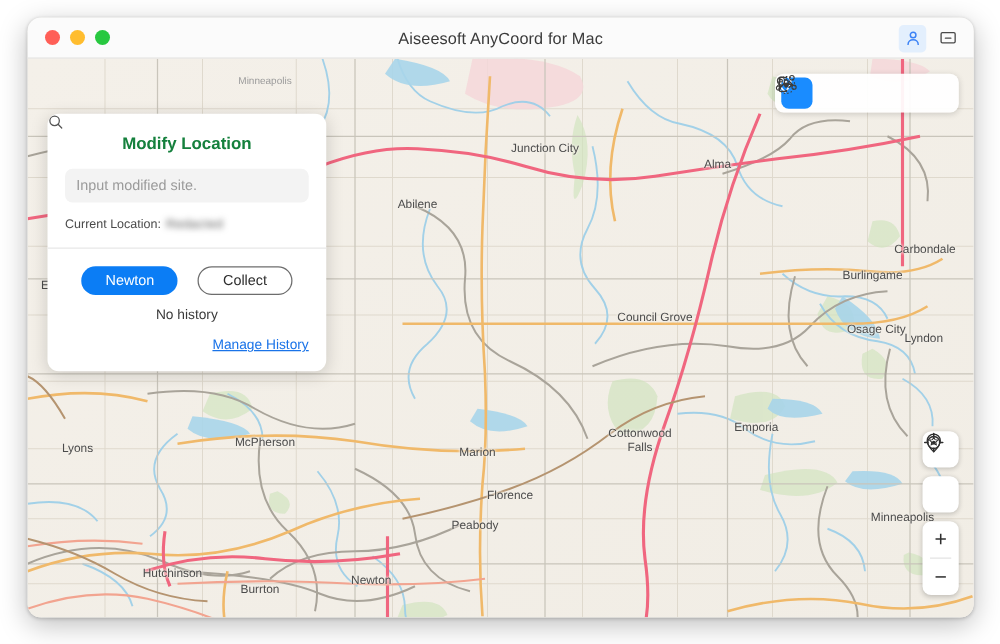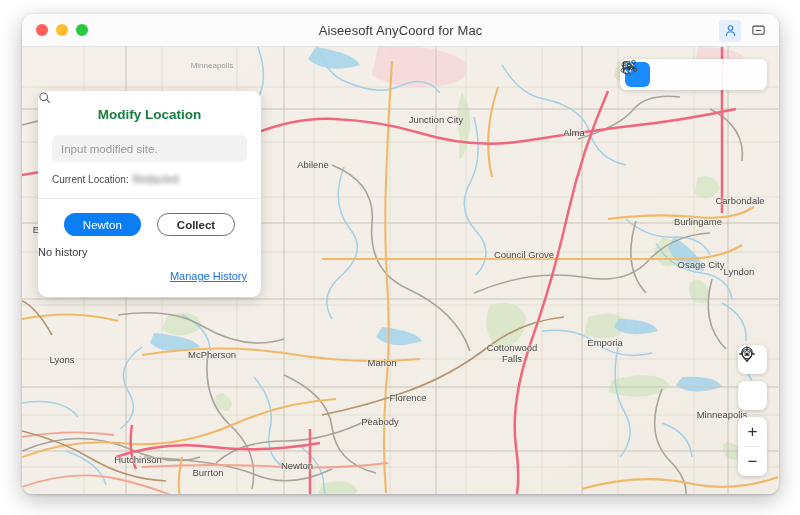--- a/index.html
+++ b/index.html
@@ -149,24 +149,23 @@
   }
   #history-button {
     background: #0b7df5;
     color: #fff;
     border: none;
   }
   #collect-button {
     background: #fff;
     color: #2d2d2d;
     border: 1px solid #6d6d6d;
-    font-weight: bold;
   }
   #no-history {
-    text-align: left;
+    text-align: center;
     font-size: 11px;
     color: #3a3a3a;
     padding-bottom: 8px;
   }
   #manage-history {
     text-align: right;
     padding: 0 14px 13px;
   }
   #manage-history a {
     font-size: 11px;
@@ -369,21 +368,21 @@
       <g stroke="#b59470" stroke-width="1.6" fill="none">
         <path d="M300 368 q48 -10 86 -24 q44 -16 80 -44 q34 -26 76 -30"></path>
         <path d="M0 384 q40 10 70 28 q34 20 74 22"></path>
         <path d="M30 288 q-16 -28 -30 -34"></path>
       </g>
     </svg>
 
     <div class="mlabel faint" style="left:190px;top:18px">Minneapolis</div>
     <div class="mlabel" style="left:414px;top:72px">Junction City</div>
     <div class="mlabel" style="left:552px;top:85px">Alma</div>
-    <div class="mlabel" style="left:291px;top:117px">Abilene</div>
+    <div class="mlabel" style="left:312px;top:117px">Abilene</div>
     <div class="mlabel" style="left:718px;top:153px">Carbondale</div>
     <div class="mlabel" style="left:676px;top:174px">Burlingame</div>
     <div class="mlabel" style="left:502px;top:207px">Council Grove</div>
     <div class="mlabel" style="left:679px;top:217px">Osage City</div>
     <div class="mlabel" style="left:717px;top:224px">Lyndon</div>
     <div class="mlabel" style="left:30px;top:182px">Ellsworth</div>
     <div class="mlabel" style="left:583px;top:295px">Emporia</div>
     <div class="mlabel" style="left:190px;top:307px">McPherson</div>
     <div class="mlabel" style="left:360px;top:315px">Marion</div>
     <div class="mlabel" style="left:40px;top:312px">Lyons</div>

